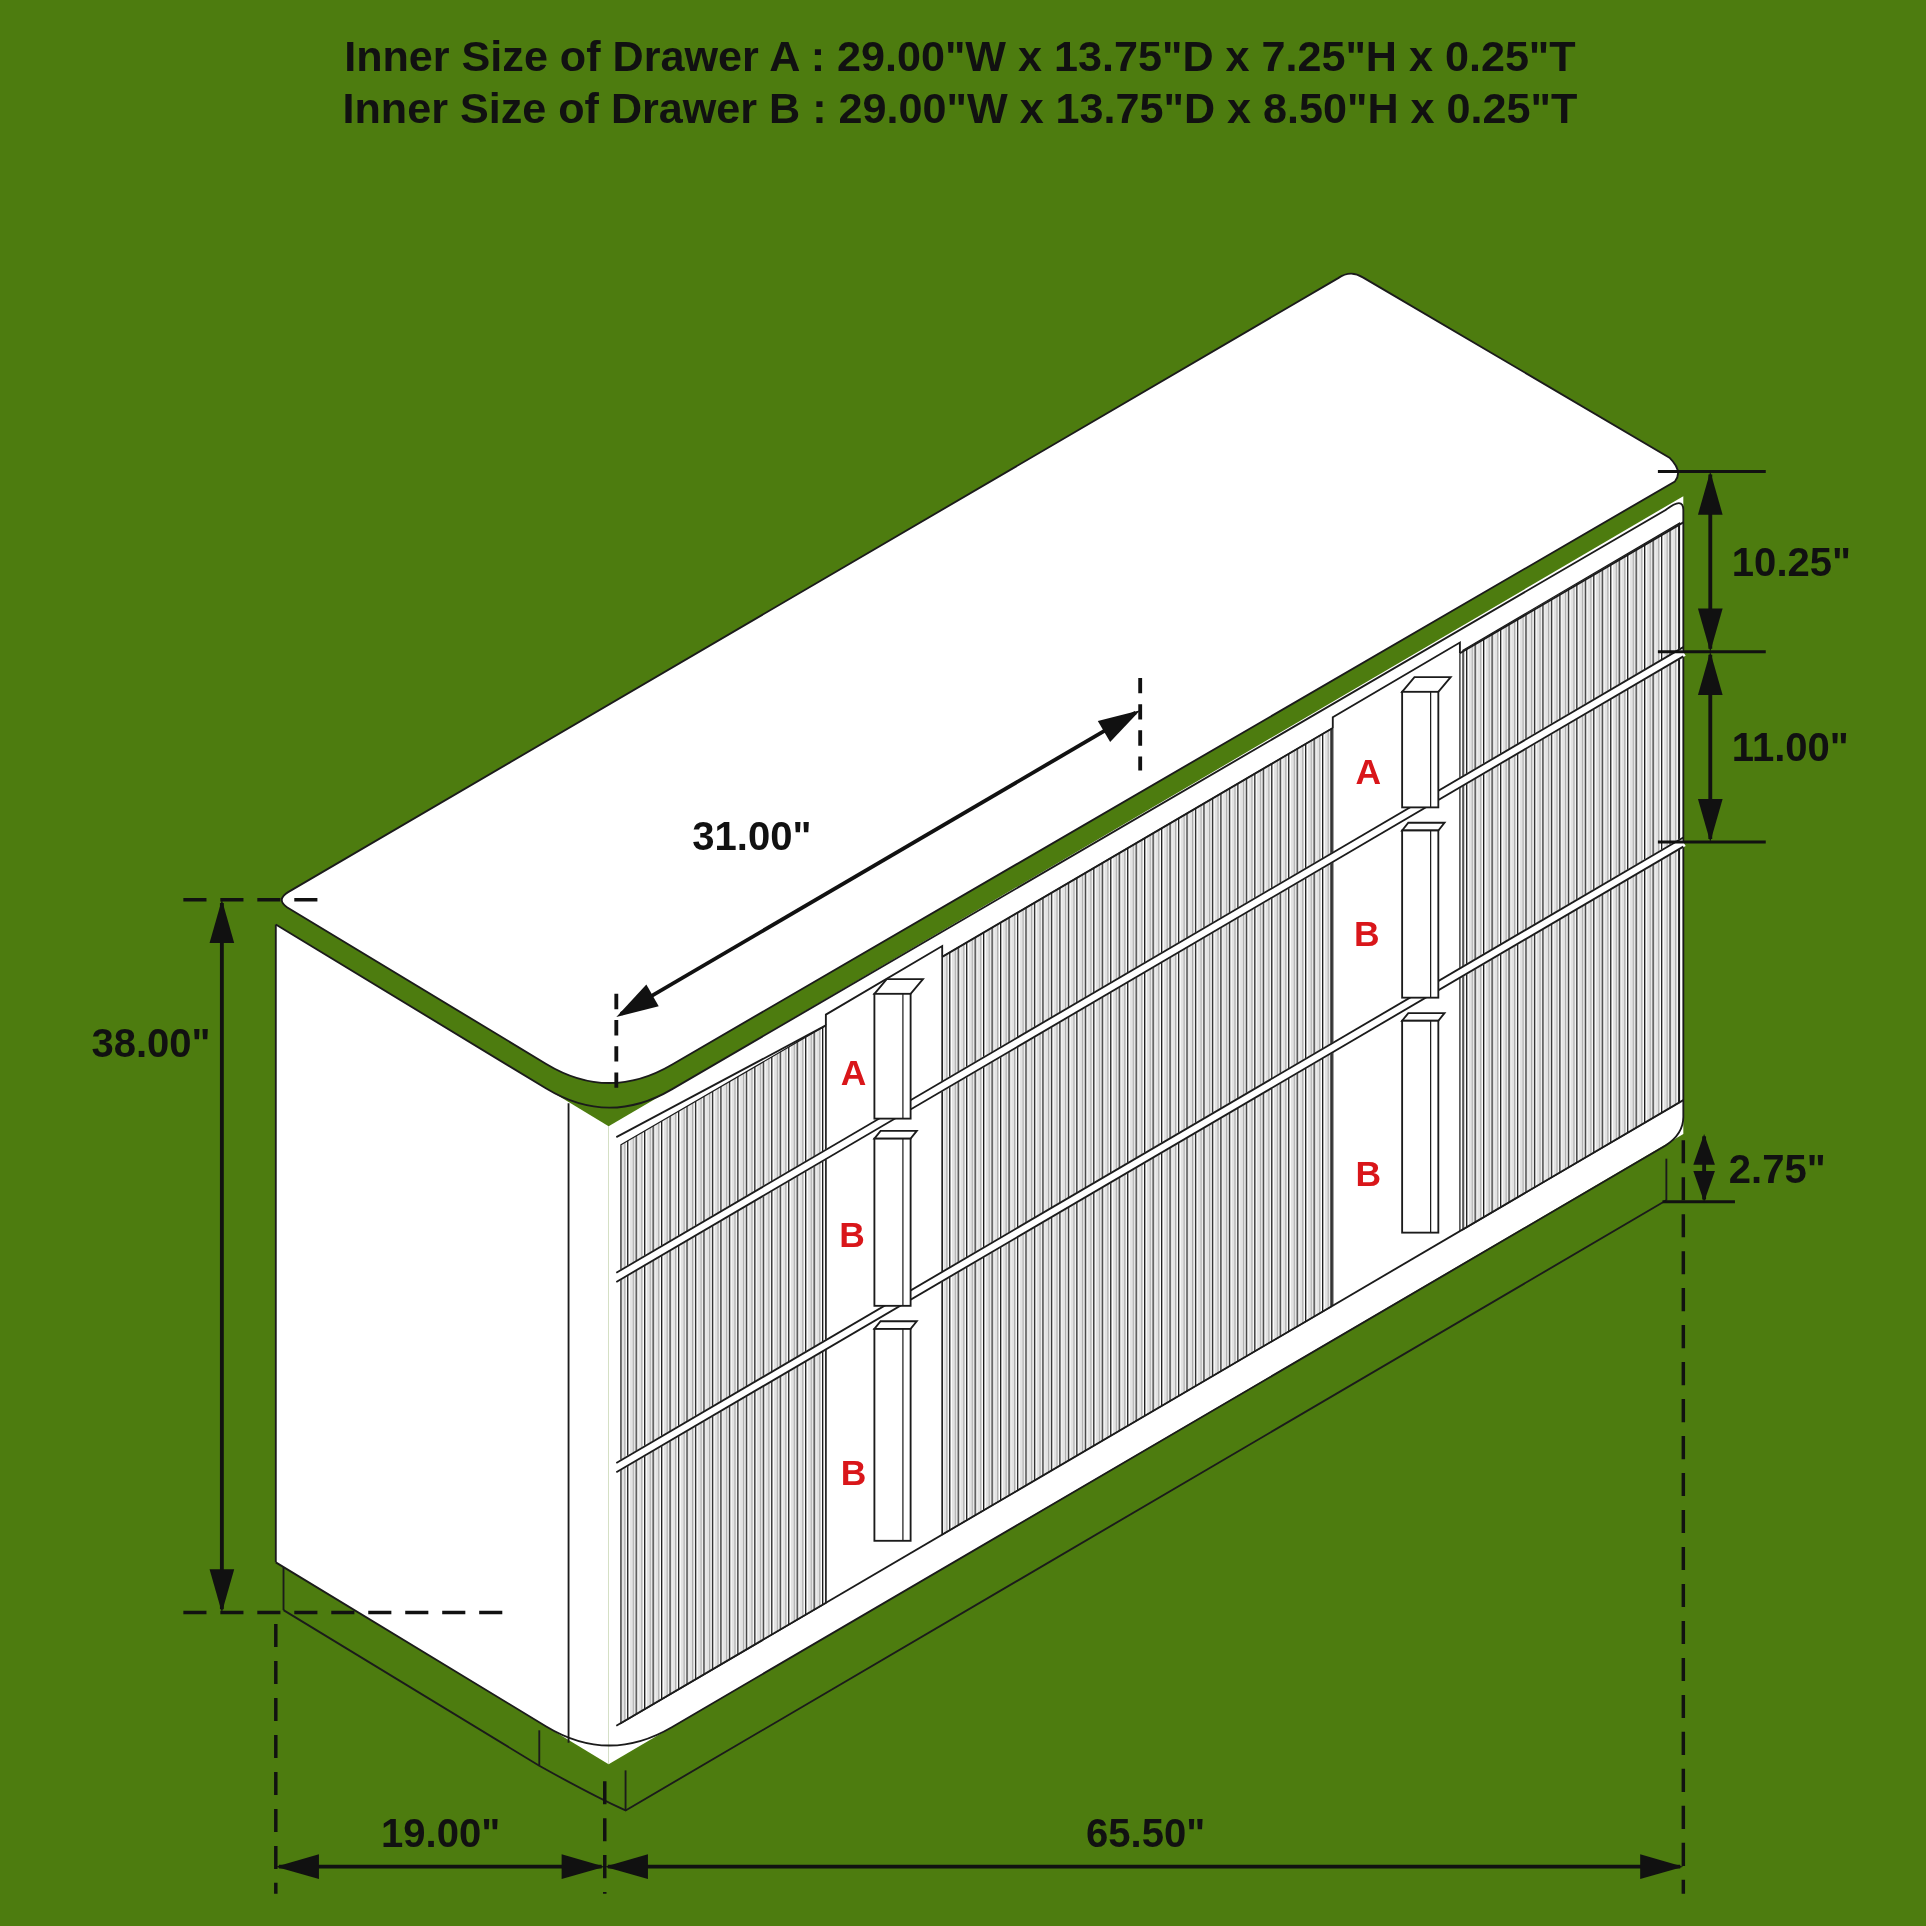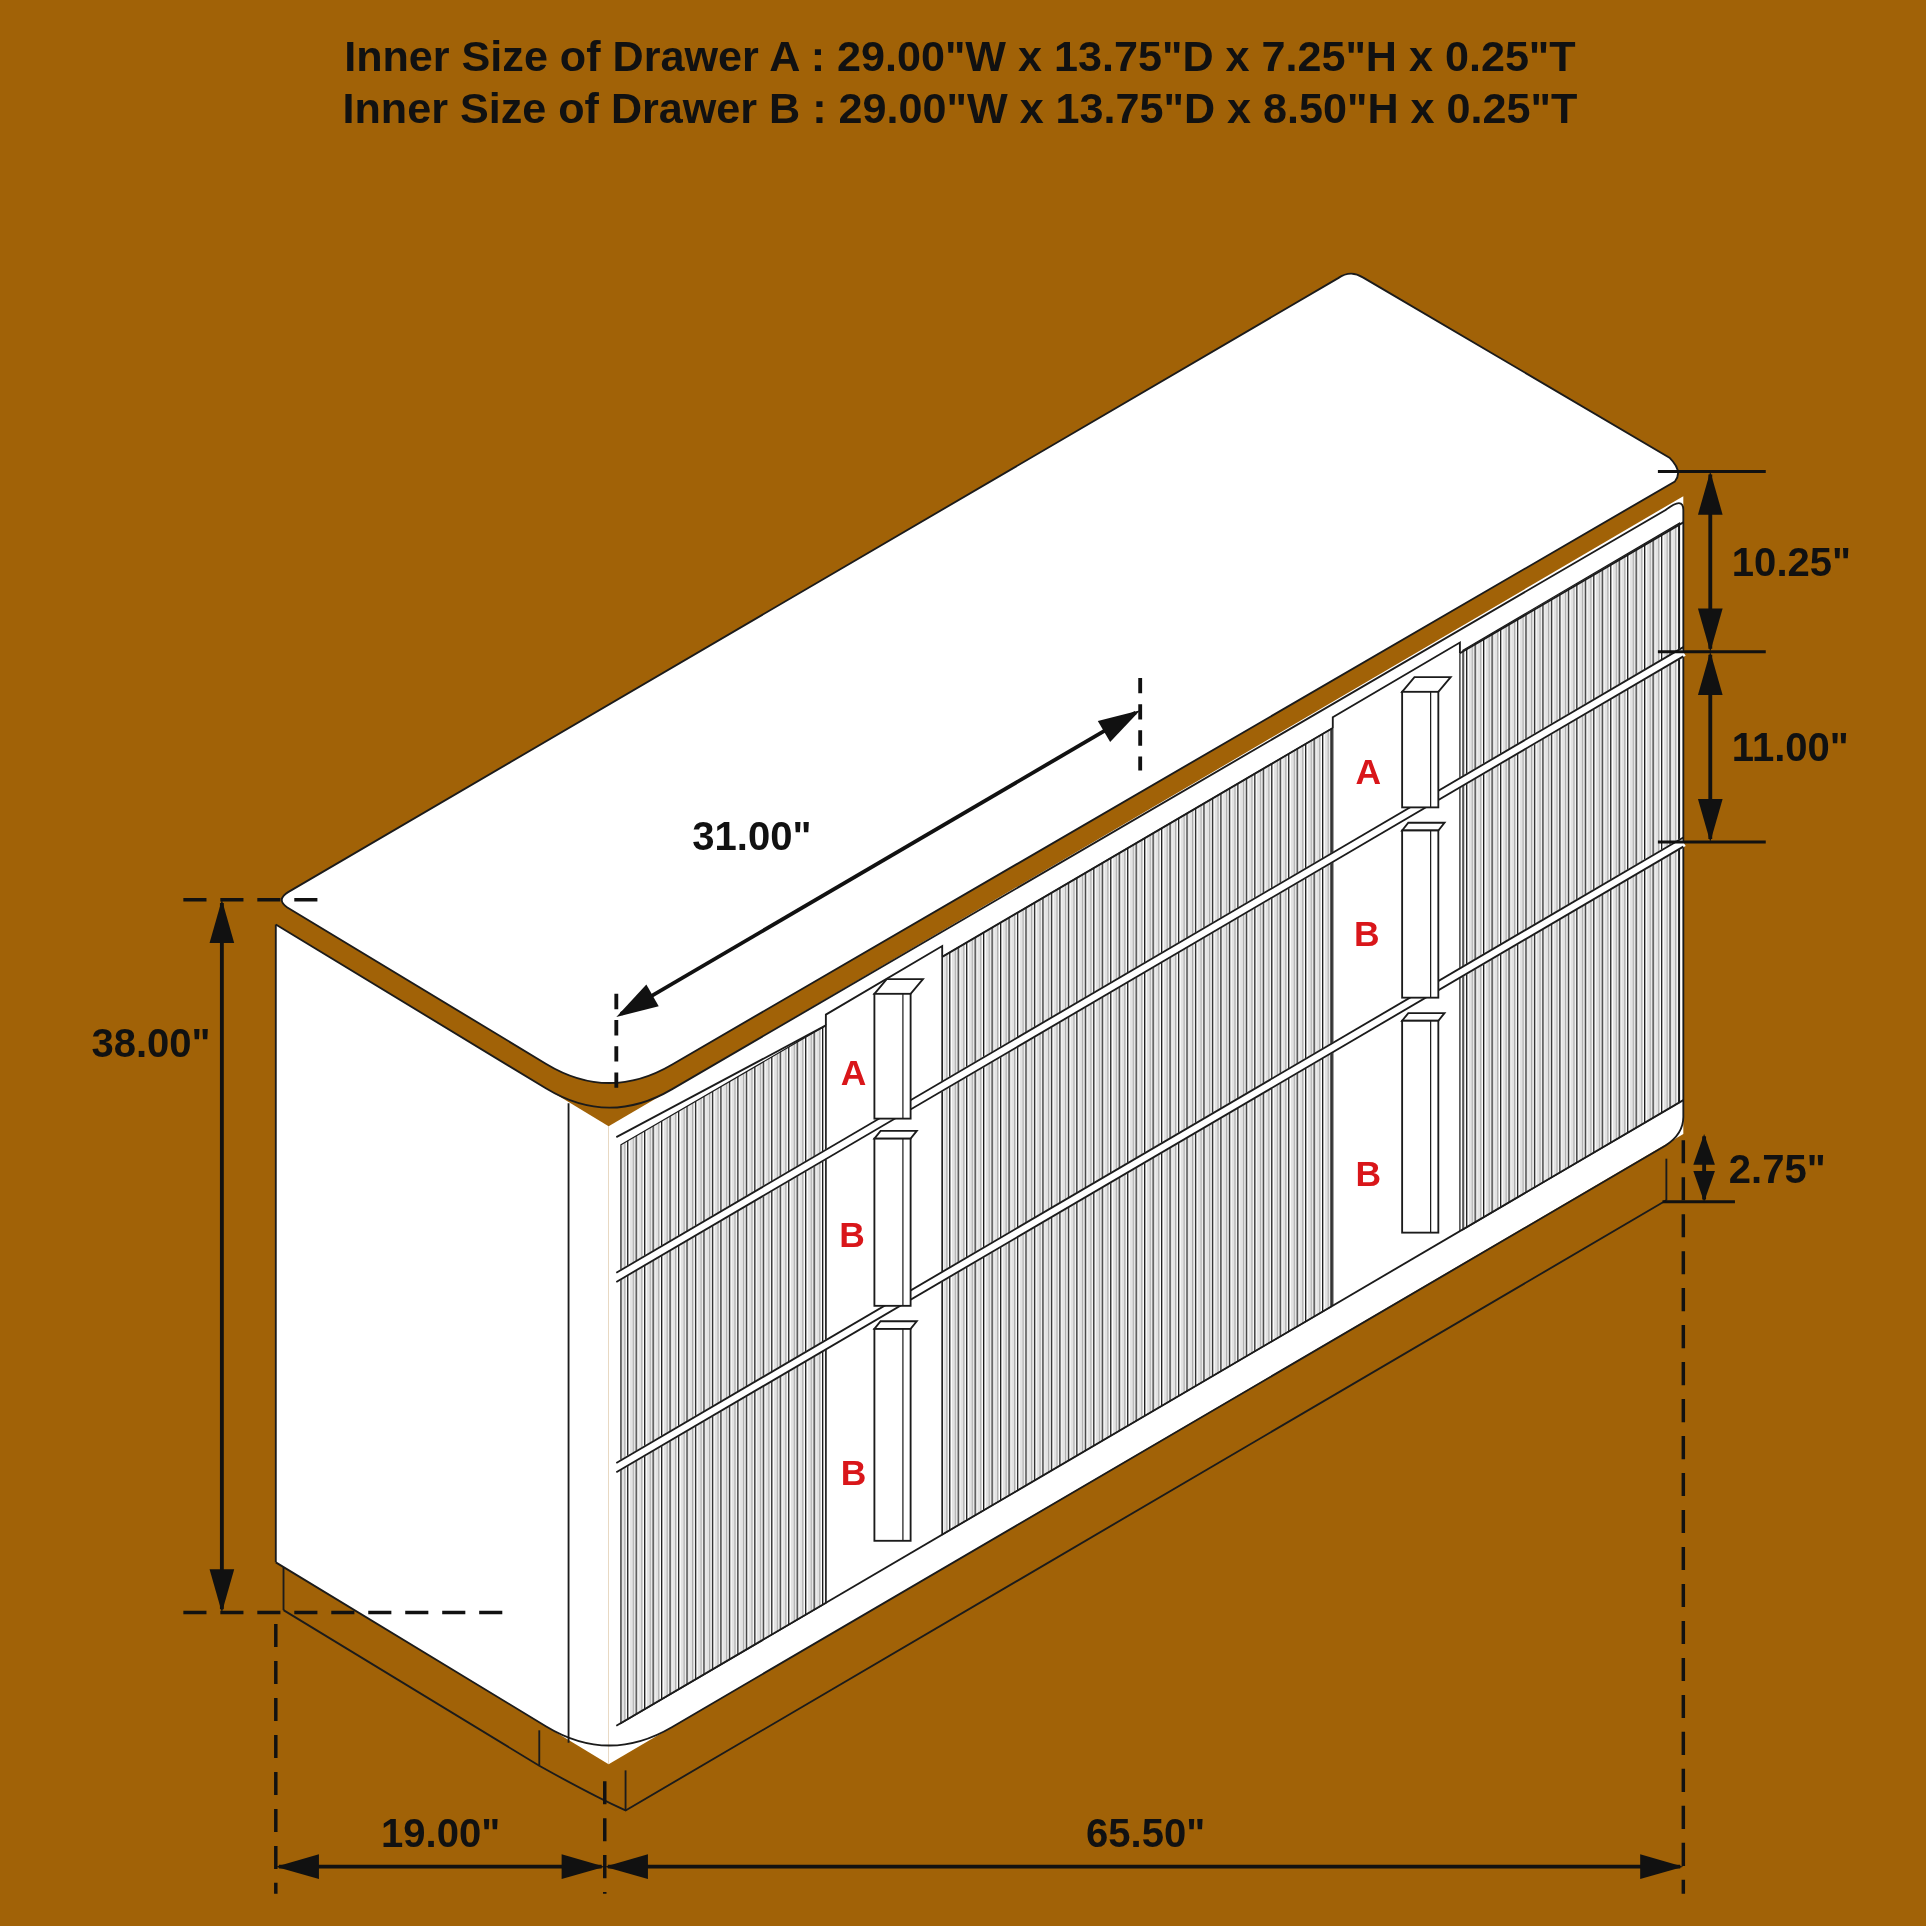--- a/index.html
+++ b/index.html
@@ -1,17 +1,17 @@
 <!DOCTYPE html>
 <html style="font-size:12.3px"><head>
 <meta charset="utf-8">
 <style>
   html,body{margin:0;padding:0;background:#ffffff;}
   body{font-family:"Liberation Sans", sans-serif;}
-  .stage{width:1926px;height:1926px;position:relative;background:#a16207;overflow:hidden;}
+  .stage{width:1926px;height:1926px;position:relative;background:#4d7c0f;overflow:hidden;}
   svg{display:block;}
   text{font-family:"Liberation Sans", sans-serif;}
   .hdr{font-size:56px;font-weight:bold;fill:#111;}
   .dim{font-size:52px;font-weight:bold;fill:#111;}
   .dlabel{font-size:46px;font-weight:bold;}
   .ln{stroke:#1b1b1b;stroke-width:2.4;fill:none;}
   .lnthin{stroke:#1b1b1b;stroke-width:1.6;fill:none;}
   .face{fill:#ffffff;stroke:none;}
   .dimln{stroke:#111;stroke-width:5;fill:none;}
   .dimtick{stroke:#111;stroke-width:4;fill:none;}

